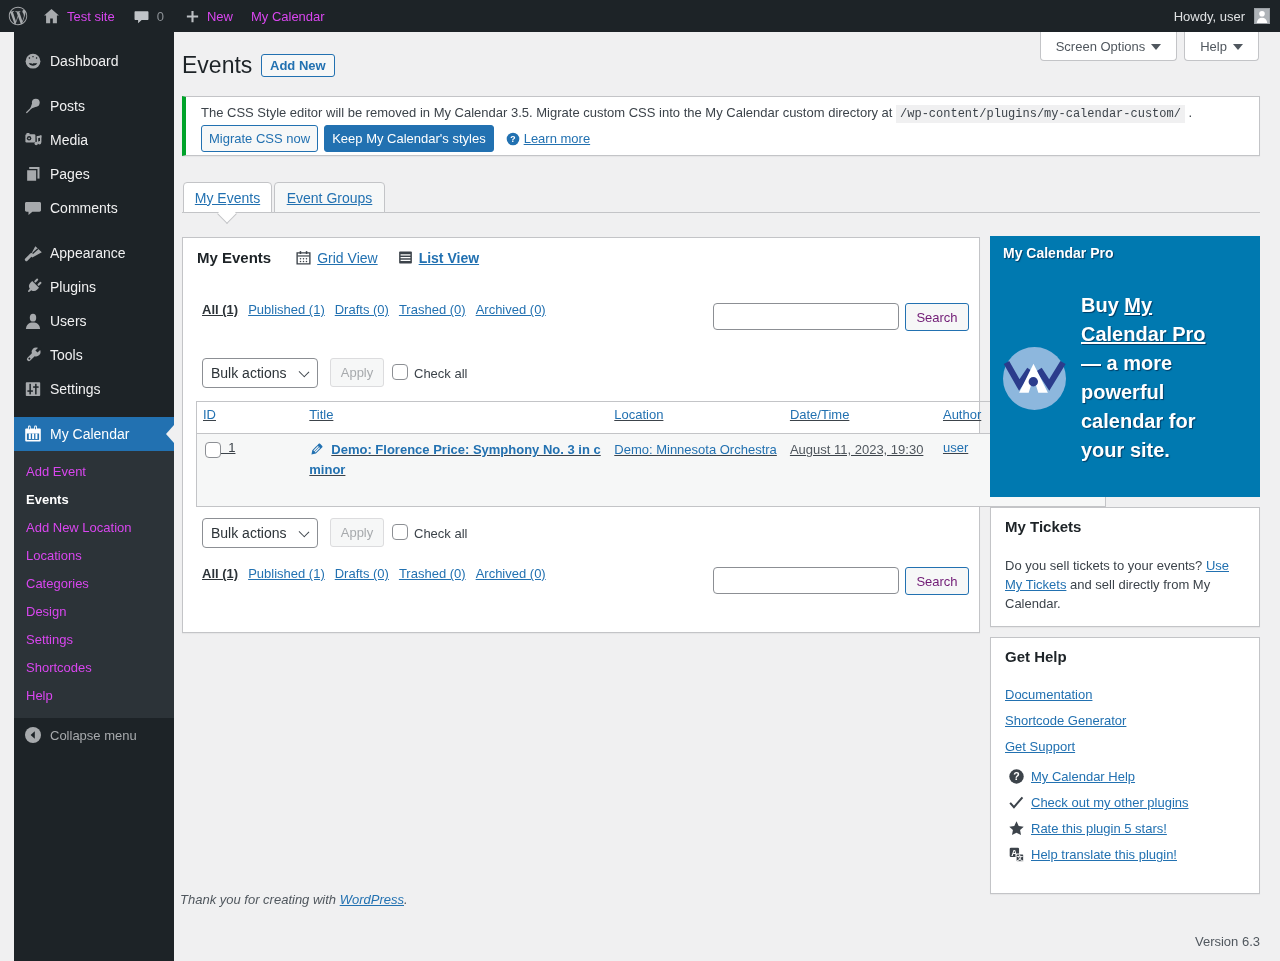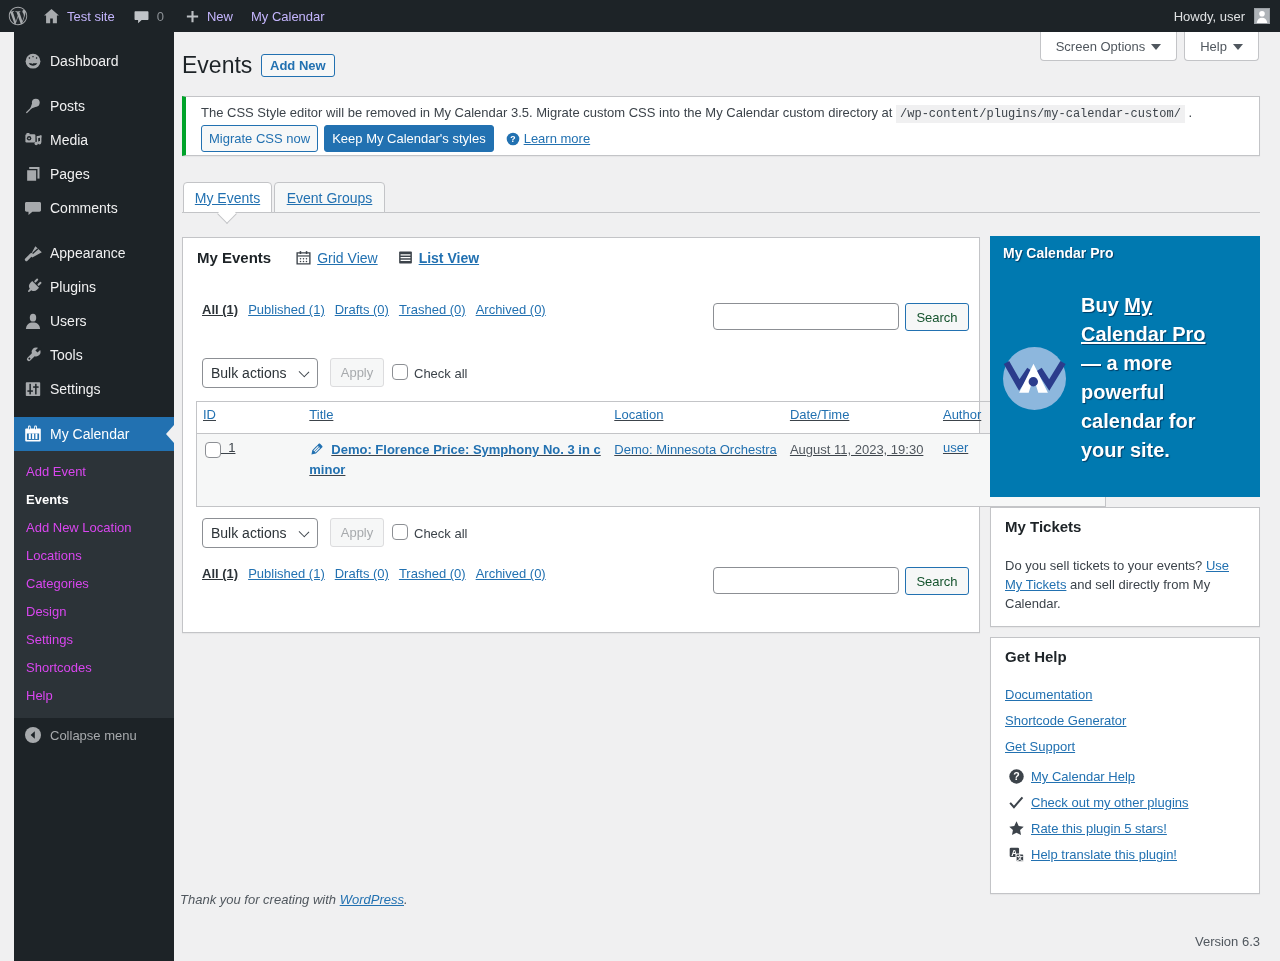--- a/index.html
+++ b/index.html
@@ -4,21 +4,21 @@
 <style>
 * { margin:0; padding:0; box-sizing:border-box; }
 html,body { width:1280px; height:961px; }
 body { font-family:"Liberation Sans",sans-serif; font-size:13px; color:#3c434a; background:#f0f0f1; }
 #page { position:relative; width:1280px; height:961px; overflow:hidden; background:#f0f0f1; }
 a { color:#2271b1; text-decoration:underline; }
 
 
 #adminbar { position:absolute; left:0; top:0; width:1280px; height:32px; background:#1d2327; color:#c9ccd2; z-index:50; }
 #adminbar .lft { position:absolute; left:0; top:0; height:32px; display:flex; align-items:center; }
-.ab-item { display:flex; align-items:center; height:32px; color:#c4b5fd; font-size:13px; }
+.ab-item { display:flex; align-items:center; height:32px; color:#d946ef; font-size:13px; }
 #adminbar svg { display:block; }
 #howdy { position:absolute; right:35px; top:0; height:32px; display:flex; align-items:center; color:#dfe1e3; font-size:13px; }
 #avatar { position:absolute; right:10px; top:8px; width:16px; height:16px; background:#aeb3b8; border:1px solid #9ba0a5; }
 #avatar svg { display:block; }
 
 
 #sidebar { position:absolute; left:14px; top:32px; width:160px; height:929px; background:#1d2327; }
 .mi { position:relative; height:34px; display:flex; align-items:center; color:#f0f0f1; font-size:14px; }
 .mi .ico { width:20px; height:20px; margin-left:9px; margin-right:7px; flex:none; }
 .mi.active { background:#2271b1; color:#fff; }
@@ -57,21 +57,21 @@
 #panel { position:absolute; left:182px; top:237px; width:798px; height:396px; background:#fff; border:1px solid #c3c4c7; box-shadow:0 1px 1px rgba(0,0,0,.04); }
 #paneltitle { position:absolute; left:14px; top:11px; display:flex; align-items:center; }
 #paneltitle h2 { font-size:15px; font-weight:bold; color:#1d2327; margin-right:24px; }
 #paneltitle .vico { width:17px; height:17px; margin-right:5px; }
 #paneltitle a { font-size:14px; }
 #paneltitle a.cur { font-weight:bold; }
 .filters { position:absolute; left:19px; display:flex; font-size:13px; }
 .filters span.sep { width:10px; }
 .filters a.all { color:#2c3338; font-weight:bold; }
 .srch-in { position:absolute; width:186px; height:27px; background:#fff; border:1px solid #8c8f94; border-radius:4px; }
-.srch-bt { position:absolute; width:64px; height:28px; background:#f6f7f7; border:1px solid #2271b1; border-radius:3px; color:#14532d; font-size:13px; display:flex; align-items:center; justify-content:center; }
+.srch-bt { position:absolute; width:64px; height:28px; background:#f6f7f7; border:1px solid #2271b1; border-radius:3px; color:#701a75; font-size:13px; display:flex; align-items:center; justify-content:center; }
 .bulksel { position:absolute; left:19px; width:116px; height:30px; border:1px solid #8c8f94; border-radius:4px; background:#fff; color:#2c3338; font-size:14px; display:flex; align-items:center; padding-left:8px; }
 .bulksel .car { position:absolute; right:9px; top:11px; width:8px; height:8px; border-right:1.8px solid #3c434a; border-bottom:1.8px solid #3c434a; transform:rotate(45deg) scale(1,0.9); margin-top:-2px; }
 .applybt { position:absolute; left:147px; width:54px; height:29px; background:#f6f7f7; border:1px solid #dcdcde; border-radius:3px; color:#a7aaad; font-size:13px; display:flex; align-items:center; justify-content:center; }
 .cb { position:absolute; width:16px; height:16px; background:#fff; border:1px solid #8c8f94; border-radius:4px; }
 .cblab { position:absolute; font-size:13px; color:#3c434a; }
 
 
 #evtable { position:absolute; left:13px; top:163px; width:910px; border-collapse:collapse; border:1px solid #c3c4c7; table-layout:fixed;text-decoration:underline; }
 #evtable th { color:#2271b1; font-weight:normal; font-size:13px; text-align:left; padding:5px 6px 11px; }
 #evtable td { font-size:13px; vertical-align:top; padding:6px 6px; }

